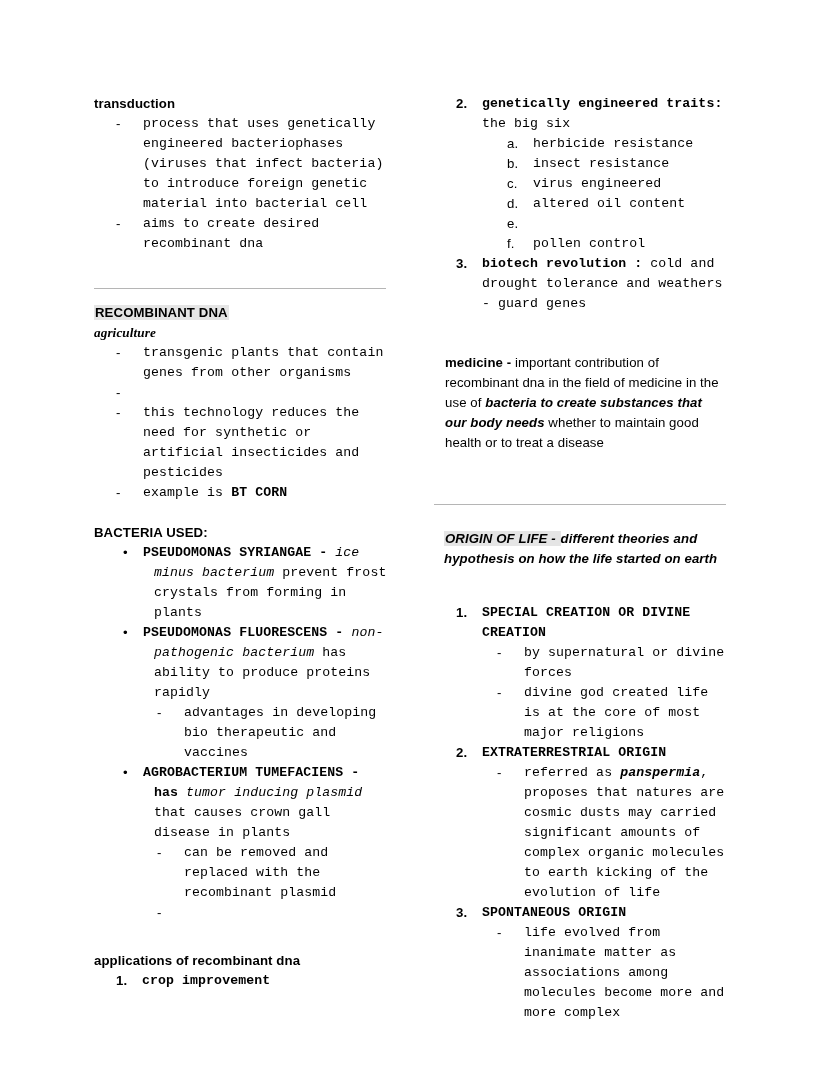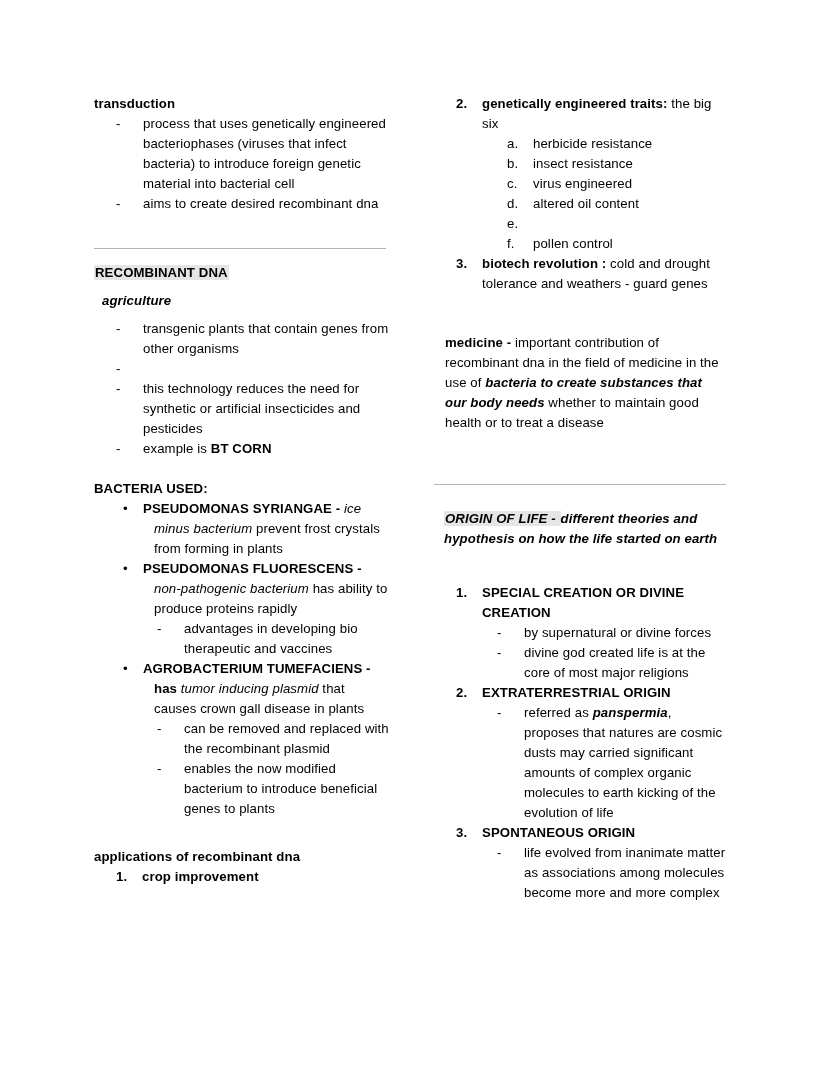--- a/index.html
+++ b/index.html
@@ -32,21 +32,22 @@
   .col-left  { left: 94px; }
   .col-right { left: 434px; }
 
   .hdr {
     font-weight: bold;
     margin: 0;
   }
   .hdr-italic {
     font-weight: bold;
     font-style: italic;
-    margin: 8px;
+    margin: 0;
+    font-family: Liberation Serif, serif;
   }
   b { font-weight: bold; }
   i { font-style: italic; }
   .bi { font-weight: bold; font-style: italic; }
 
   .hl {
     background: #e5e5e5;
     font-weight: bold;
     padding: 0 1px;
   }
@@ -67,21 +68,21 @@
   ul, ol { list-style: none; margin: 0; padding: 0; }
 
   .row {
     display: flex;
     align-items: flex-start;
   }
   .mk {
     flex: 0 0 auto;
     text-align: left;
   }
-  .tx { flex: 1 1 auto; }
+  .tx { flex: 1 1 auto; font-family: Liberation Mono, monospace; }
 
   
   .lvl-dash   { padding-left: 22px; }
   .lvl-dash  > .mk { width: 27px; }
 
   .lvl-bul    { padding-left: 29px; }
   .lvl-bul   > .mk { width: 20px; }
   .lvl-bul   > .tx { text-indent: -11px; padding-left: 11px; }
 
   .lvl-dash2  { padding-left: 63px; }
@@ -180,21 +181,20 @@
         <span class="mk">•</span>
         <span class="tx"><b>AGROBACTERIUM TUMEFACIENS</b><b> - has </b><i>tumor inducing plasmid</i><span> that causes crown gall disease in plants</span></span>
       </li>
       <ul>
         <li class="row lvl-dash2">
           <span class="mk">-</span>
           <span class="tx">can be removed and replaced with the recombinant plasmid</span>
         </li>
         <li class="row lvl-dash2">
           <span class="mk">-</span>
-          <span class="tx">enables the now modified bacterium to introduce beneficial genes to plants</span>
         </li>
       </ul>
     </ul>
 
     <div class="sp-28"></div>
 
     <div class="hdr">applications of recombinant dna</div>
     <ol>
       <li class="row lvl-num">
         <span class="mk hdr">1.</span>

